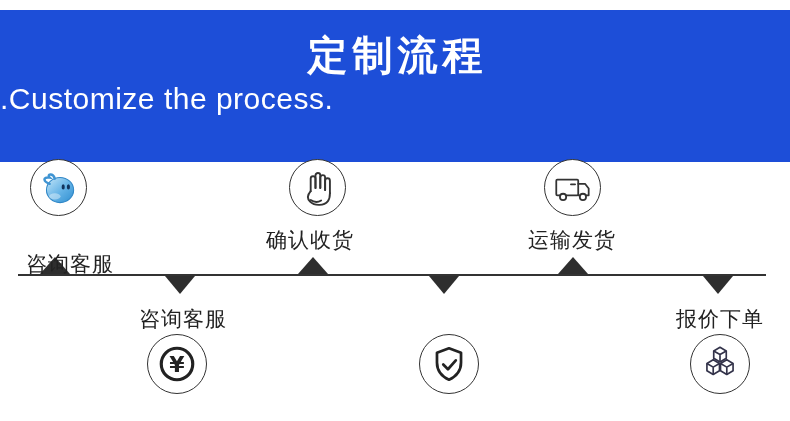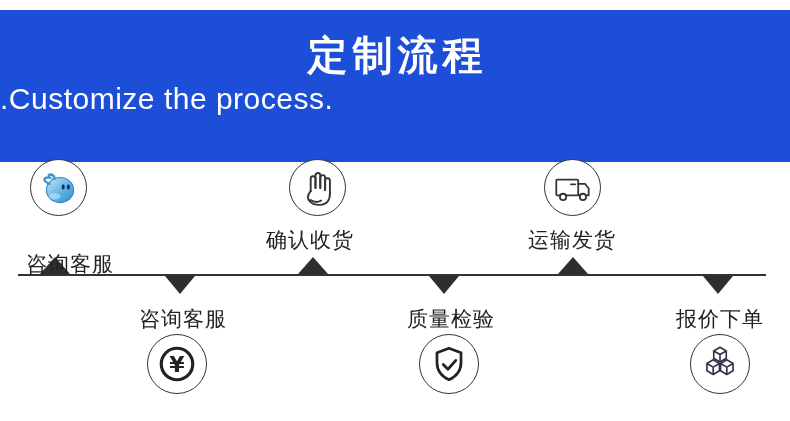--- a/index.html
+++ b/index.html
@@ -106,21 +106,20 @@
       <path d="M15 25 V13 a2.3 2.3 0 0 1 4.6 0 V22"></path>
       <path d="M19.6 22 V10 a2.3 2.3 0 0 1 4.6 0 V22"></path>
       <path d="M24.2 22 V12 a2.3 2.3 0 0 1 4.6 0 V24"></path>
       <path d="M28.8 24 V15 a2.3 2.3 0 0 1 4.6 0 V27"></path>
       <path d="M15 25 c-2.6 3 -3.6 7 -0.6 10 c4.6 4.5 13.6 4 17.1 -0.5 c1.8 -2.3 1.9 -4.5 1.9 -7.5"></path>
       <path d="M15 33.5 q5 3.5 10 0.5"></path>
     </svg>
   </div>
   <div class="step-label lbl-top l3">确认收货</div>
 
-  <div class="step-label lbl-bot l4">质量检验</div>
   <div class="icon-circle circ-bot c4">
     <svg width="46" height="46" viewBox="0 0 44 44" fill="none" stroke="#222222" stroke-width="2.6" stroke-linecap="round" stroke-linejoin="round">
       <path d="M22 7 l11.5 4.2 v9.3 c0 8.6 -5.2 13.6 -11.5 16.5 c-6.3 -2.9 -11.5 -7.9 -11.5 -16.5 v-9.3 Z"></path>
       <path d="M16.5 22.5 l4.5 4.5 l7.5 -8.5"></path>
     </svg>
   </div>
 
   <div class="icon-circle circ-top c5">
     <svg width="46" height="46" viewBox="0 0 44 44" fill="none" stroke="#333333" stroke-width="1.7" stroke-linecap="round" stroke-linejoin="round">
       <rect x="6" y="14" width="21" height="15" rx="1"></rect>

